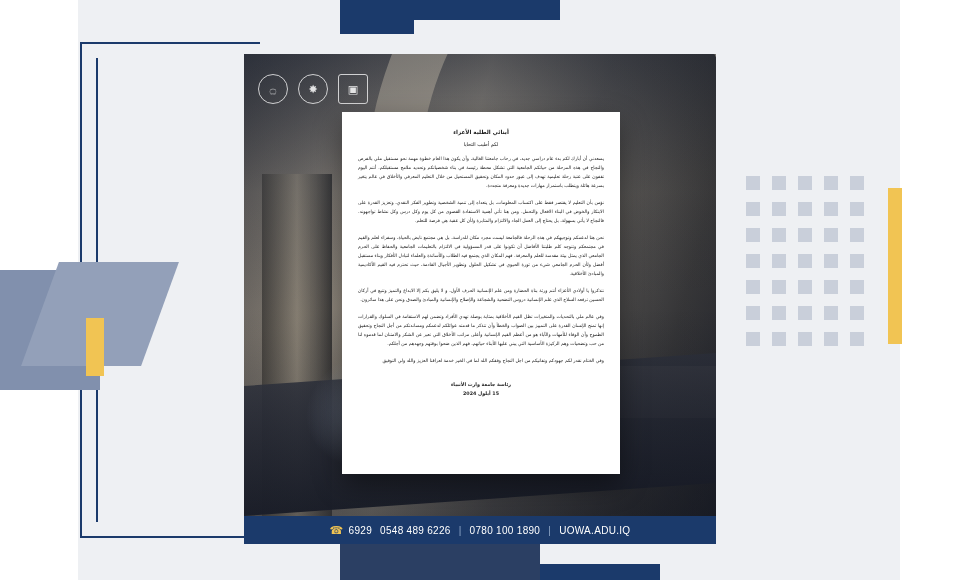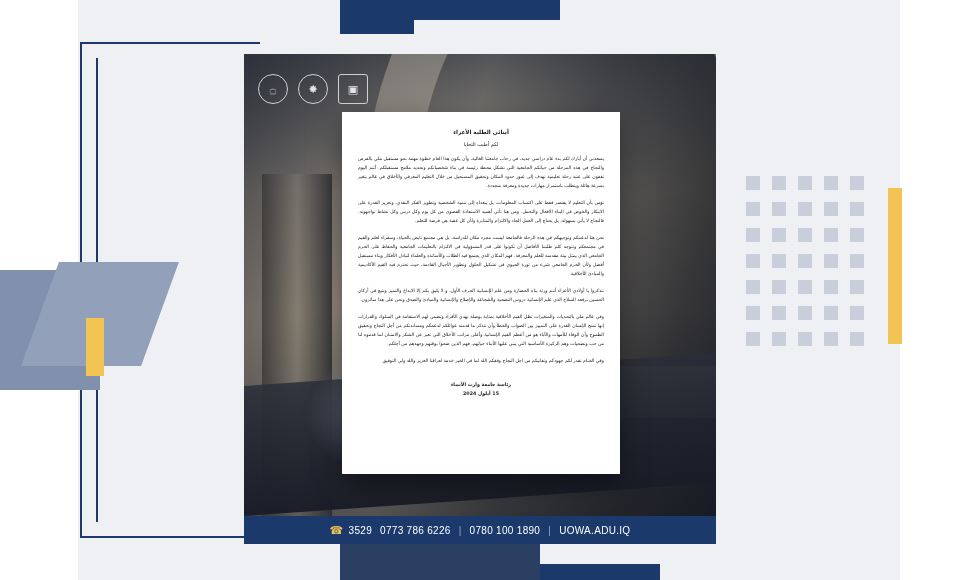--- a/index.html
+++ b/index.html
@@ -338,21 +338,21 @@
     <p>وفي عالم ملي بالتحديات والمتغيرات تظل القيم الأخلاقية بمثابة بوصلة تهدي الأفراد وتضمن لهم الاستقامة في السلوك والقرارات إنها تمنح الإنسان القدرة على التمييز بين الصواب والخطأ وأن تتذكر ما قدمته عوائلكم لدعمكم ومساندتكم من أجل النجاح وتحقيق الطموح وأن الوفاء للأمهات والآباء هو من أعظم القيم الإنسانية وأعلى مراتب الأخلاق التي تعبر عن الشكر والامتنان لما قدموه لنا من حب وتضحيات وهم الركيزة الأساسية التي يبني عليها الأبناء حياتهم، فهم الذين ضحوا بوقتهم وجهدهم من أجلكم.</p>
     <p>وفي الختام نقدر لكم جهودكم وتفانيكم من اجل النجاح وفقكم الله لما في الخير خدمة لعراقنا العزيز والله ولي التوفيق</p>
     <div class="sign">
       <div>رئاسة جامعة وارث الأنبياء</div>
       <div>15 أيلول 2024</div>
     </div>
   </div>
 
   <div class="footerbar">
     <span class="phone-icon">☎</span>
-    <span>3529</span>
-    <span>0773 786 6226</span>
+    <span>6929</span>
+    <span>0548 489 6226</span>
     <span class="sep">|</span>
     <span>0780 100 1890</span>
     <span class="sep">|</span>
     <span>UOWA.ADU.IQ</span>
   </div>
 
 </div>
 
 </body></html>

